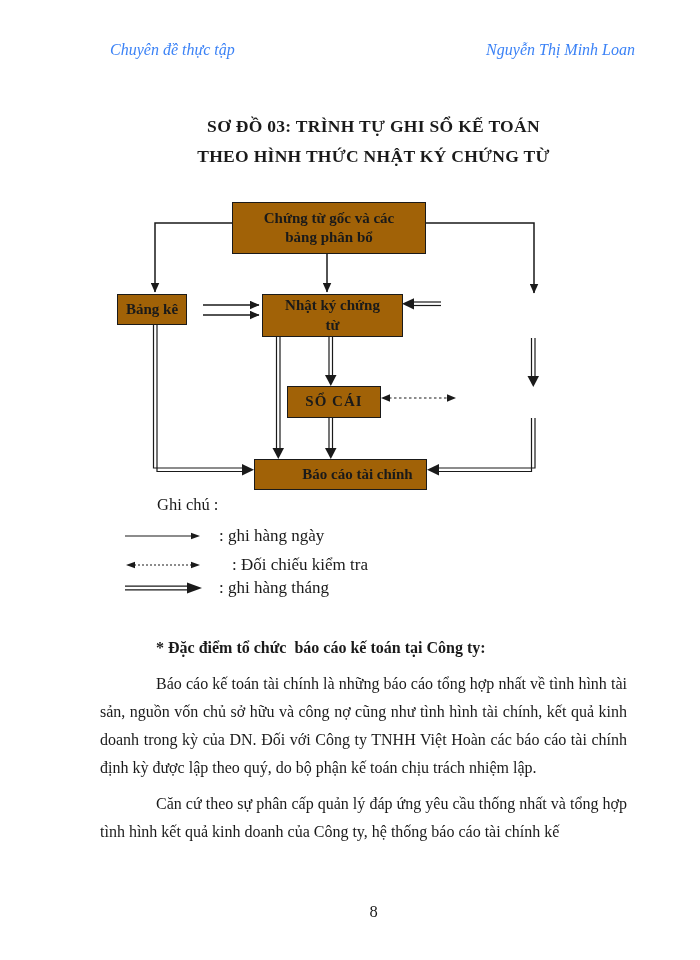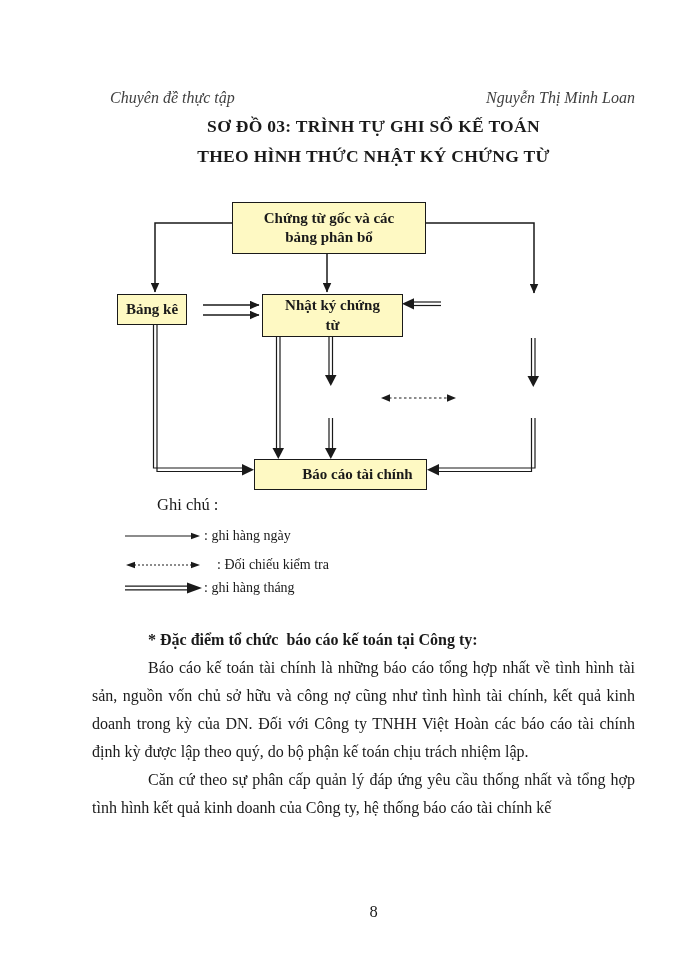--- a/index.html
+++ b/index.html
@@ -1,42 +1,42 @@
 <!DOCTYPE html>
 <html><head>
 <meta charset="utf-8">
 <style>
   html,body{margin:0;padding:0;background:#ffffff;}
   .page{position:relative;width:700px;height:960px;background:#ffffff;color:#1a1a1a;
         font-family:"Liberation Serif",serif;overflow:hidden;}
   .header{position:absolute;left:110px;right:65px;top:41px;display:flex;
-          justify-content:space-between;font-style:italic;font-size:16px;color:#404040;margin-top:48px;}
+          justify-content:space-between;font-style:italic;font-size:16px;color:#3b82f6;}
   .title{position:absolute;left:92px;width:563px;top:111px;text-align:center;
          font-weight:bold;font-size:17.5px;line-height:30px;letter-spacing:0.3px;}
-  .node{position:absolute;box-sizing:border-box;border:1.6px solid #1a1a1a;background:#fef9c3;
+  .node{position:absolute;box-sizing:border-box;border:1.6px solid #1a1a1a;background:#a16207;
         display:flex;align-items:center;justify-content:center;text-align:center;
         font-weight:bold;font-size:15px;line-height:1.28;white-space:pre-line;}
   .n-chungtu{left:232px;top:202px;width:194px;height:52px;}
   .n-bangke{left:117px;top:294px;width:70px;height:31px;}
   .n-nhatky{left:262px;top:294px;width:141px;height:43px;}
   .n-theso{left:441px;top:295px;width:187px;height:43px;}
   .n-socai{left:287px;top:386px;width:94px;height:32px;letter-spacing:1px;}
   .n-bangtonghop{left:456px;top:387px;width:171px;height:31px;}
   .n-baocao{left:254px;top:459px;width:173px;height:31px;padding-left:34px;}
   svg.arrows{position:absolute;left:0;top:0;width:700px;height:960px;pointer-events:none;}
   .legend-label{position:absolute;left:157px;top:495px;font-size:16.5px;}
   .legend{position:absolute;left:124px;top:527px;display:flex;flex-direction:column;}
   .legend-row{display:flex;align-items:center;height:18px;}
   .lr2{margin-top:11px;gap:13px;}
   .lr3{margin-top:5px;}
   .legend-row svg{width:78px;height:14px;flex:none;}
-  .legend-row span{font-size:14px;margin-left:2px;white-space:pre;}
+  .legend-row span{font-size:17px;margin-left:17px;white-space:pre;}
   .bodytext{position:absolute;left:92px;top:626px;width:543px;font-size:16px;
             line-height:28px;text-align:justify;}
-  .bodytext p{margin:0;text-indent:56px;}
+  .bodytext p{margin:8px;text-indent:56px;}
   .bheading{font-weight:bold;text-align:left;white-space:pre-wrap;}
   .pagenum{position:absolute;left:92px;width:563px;top:902px;text-align:center;font-size:16.5px;}
 </style>
 </head>
 <body>
 
 <div class="page">
 
   <div class="header">
     <span>Chuyên đề thực tập</span>
@@ -106,20 +106,21 @@
         <polygon points="456,398 447,394.2 447,401.8" fill="#1a1a1a" stroke="none"></polygon>
       </g>
     </g>
   </svg>
 
   <div class="node n-chungtu">Chứng từ gốc và các
 bảng phân bổ</div>
   <div class="node n-bangke">Bảng kê</div>
   <div class="node n-nhatky">Nhật ký chứng
 từ</div>
+  <div class="node n-socai">SỔ CÁI</div>
   <div class="node n-baocao">Báo cáo tài chính</div>
 
   <div class="legend-label">Ghi chú :</div>
 
   <div class="legend">
     <div class="legend-row">
       <svg viewBox="0 0 78 14">
         <line x1="1" y1="7" x2="67" y2="7" stroke="#1a1a1a" stroke-width="1.2"></line>
         <polygon points="76,7 67,3.8 67,10.2" fill="#1a1a1a"></polygon>
       </svg>

